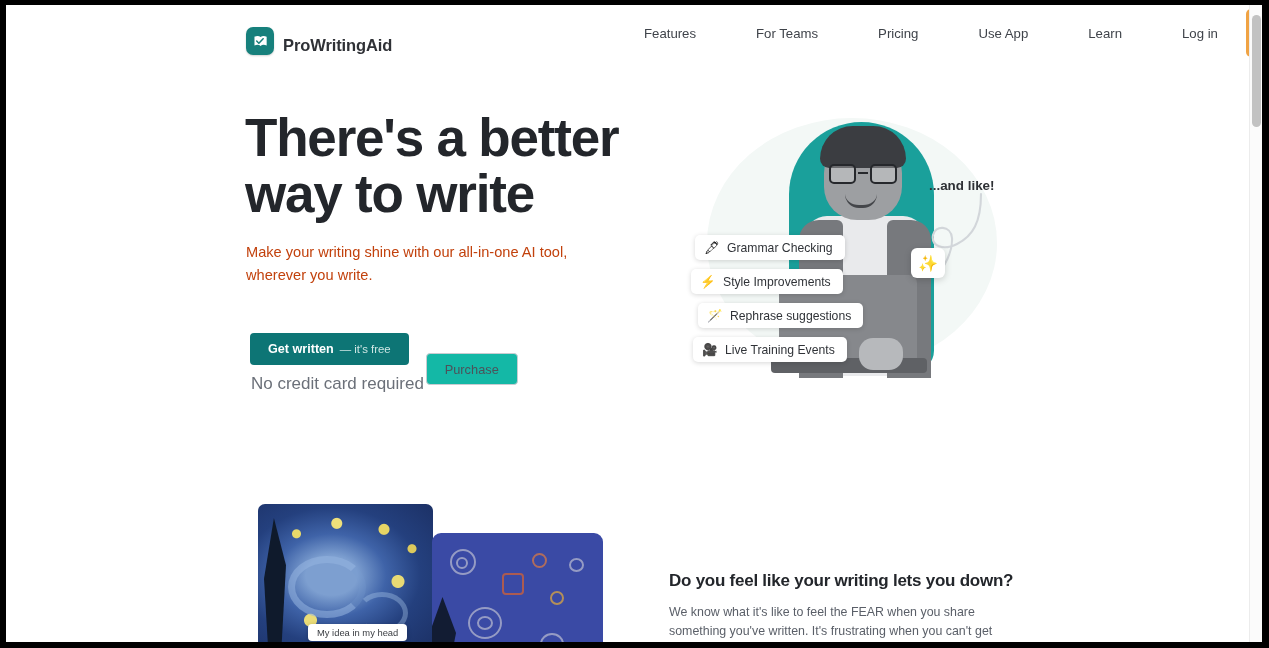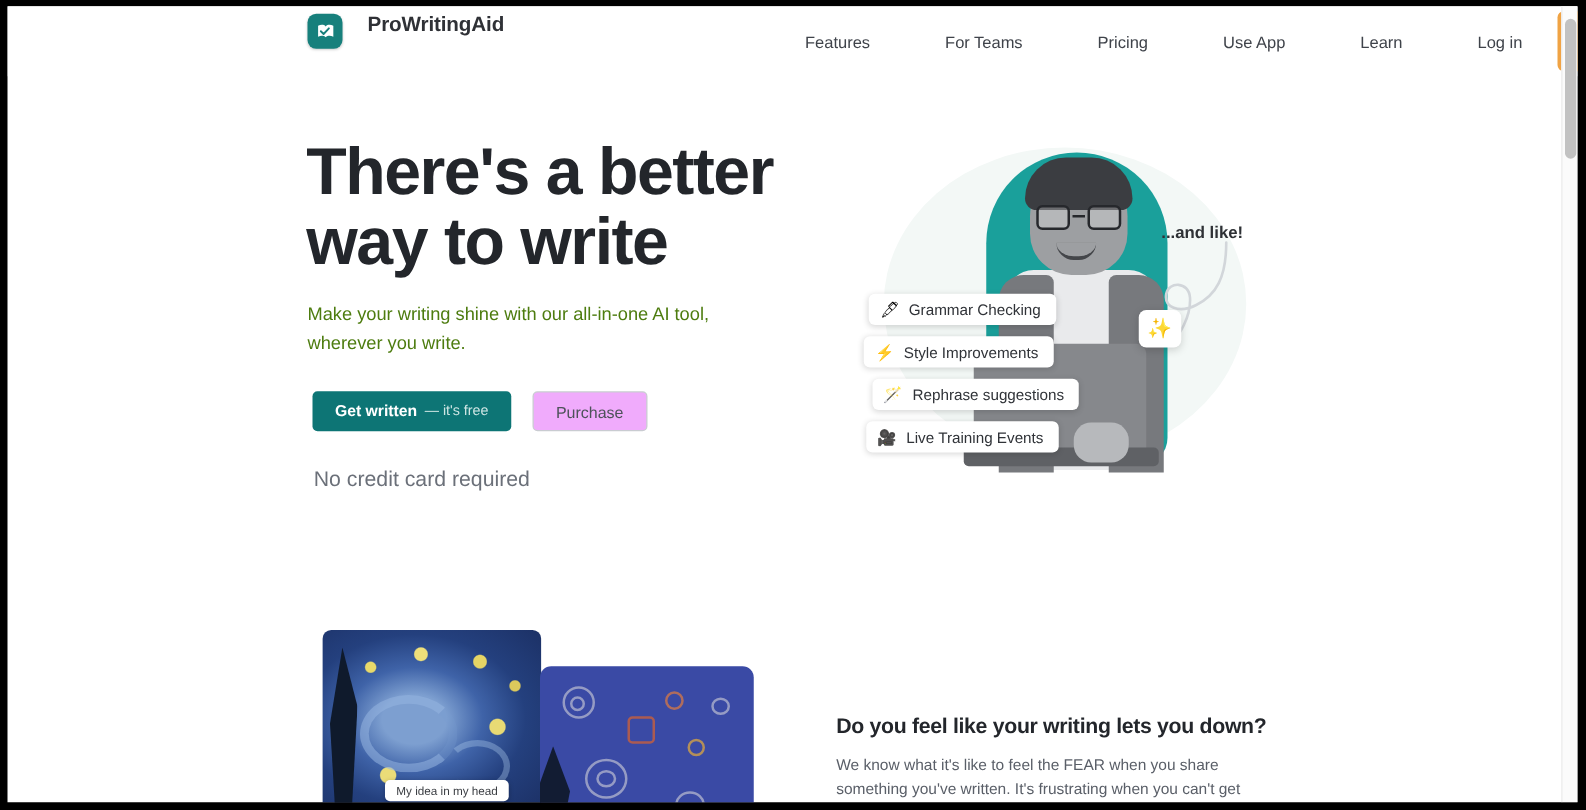--- a/index.html
+++ b/index.html
@@ -11,55 +11,56 @@
   #viewport {
     position: absolute; left: 6px; top: 5px;
     width: 1256px; height: 637px;
     background: #ffffff; overflow: hidden;
   }
   
   .site-header {
     position: absolute; left: 0; top: 0; width: 1256px; height: 56px;
     background: #ffffff; display: flex; align-items: center;
   }
-  .brand { position: absolute; left: 240px; top: 6px; display: flex; align-items: flex-start; gap: 20px; cursor: pointer; }
+  .brand { position: absolute; left: 240px; top: 22px; display: flex; align-items: flex-end; gap: 9px; cursor: pointer; }
   .brand-mark {
     width: 28px; height: 28px; border-radius: 7px;
     background: #17807c; display: flex; align-items: center; justify-content: center;
     box-shadow: 0 1px 2px rgba(0,0,0,.18);
   }
   .brand-name { font-size: 16.5px; font-weight: 700; color: #2f3136; letter-spacing: -.1px; }
   .nav { position: absolute; left: 600px; top: 0; height: 56px; display: flex; align-items: center; gap: 22px; }
   .nav a { font-size: 13.2px; color: #3f434a; text-decoration: none; cursor: pointer; white-space: nowrap; margin-left: 38px; }
   .btn-signup {
     margin-left: 6px; background: #f0a344; color: #312a1d; border: none;
     font-size: 13.2px; font-weight: 600; padding: 9px 17px; border-radius: 5px; cursor: pointer;
     font-family: "Liberation Sans", sans-serif;
   }
   
   .hero-title {
     position: absolute; left: 239px; top: 105px; width: 460px;
     font-size: 53px; line-height: 1.06; font-weight: 700; color: #23262b; letter-spacing: -1.2px;
   }
   .hero-sub {
     position: absolute; left: 240px; top: 236px; width: 340px;
-    font-size: 14.6px; line-height: 1.6; color: #4d7c0f;
+    font-size: 14.6px; line-height: 1.6; color: #c2410c;
   }
   .cta-row { position: absolute; left: 244px; top: 308px; display: flex; gap: 17px; align-items: center; }
   .btn-primary {
     background: #0d7575; border: none; border-radius: 4px; cursor: pointer;
     padding: 0 18px; height: 32px; display: flex; align-items: center; gap: 6px;
     font-family: "Liberation Sans", sans-serif;
   }
   .btn-primary .b1 { color: #fff; font-size: 12.6px; font-weight: 700; }
   .btn-primary .b2 { color: #cfe6e4; font-size: 11.4px; }
   .btn-outline {
-    background: #f0abfc; border: 1px solid #c9ccd1; border-radius: 4px; cursor: pointer;
+    background: #14b8a6; border: 1px solid #c9ccd1; border-radius: 4px; cursor: pointer;
     padding: 0 18px; height: 32px; color: #4d525a; font-size: 12.8px;
     font-family: "Liberation Sans", sans-serif;
+    margin-top: 40px;
   }
   .nocard { position: absolute; left: 245px; top: 369px; font-size: 17px; color: #6b7079; }
   
   .hero-art { position: absolute; left: 665px; top: 95px; width: 350px; height: 295px; }
   .blob {
     position: absolute; left: 36px; top: 18px; width: 290px; height: 250px;
     background: #f3f8f6; border-radius: 50%;
   }
   .teal-shape {
     position: absolute; left: 118px; top: 22px; width: 145px; height: 250px;

